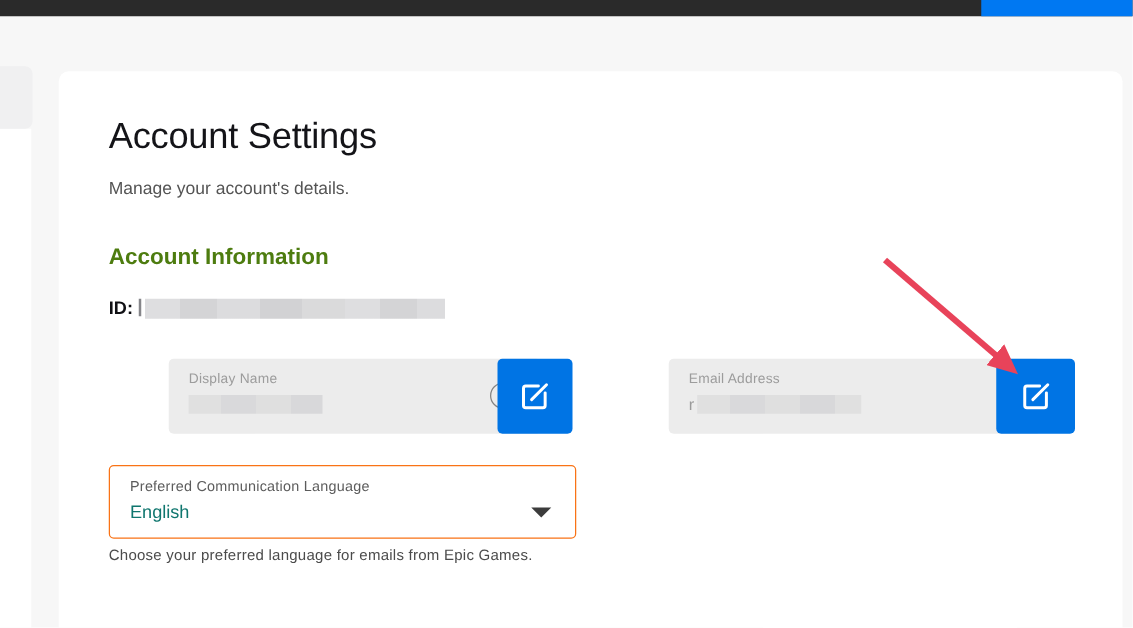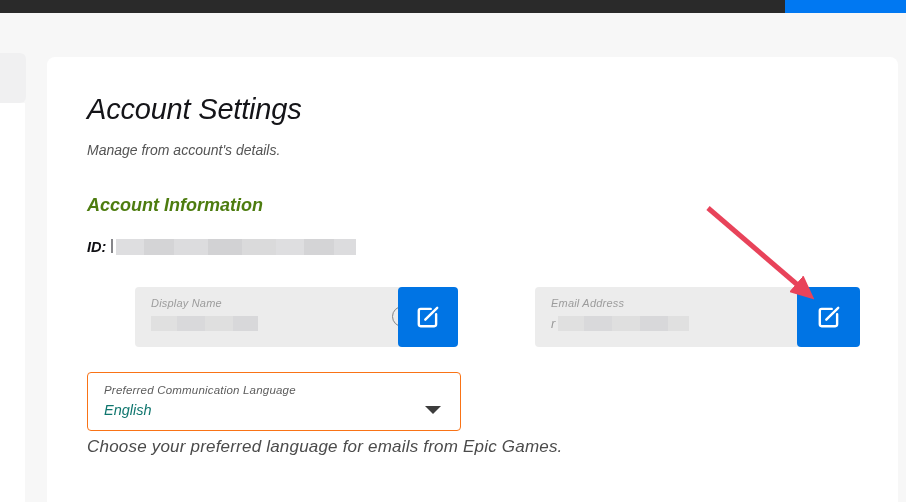--- a/index.html
+++ b/index.html
@@ -4,21 +4,21 @@
 <style>
   * { margin: 0; padding: 0; box-sizing: border-box; }
   html, body { width: 906px; height: 502px; }
   body {
     font-family: "Liberation Sans", "DejaVu Sans", sans-serif;
     background: #f7f7f7;
     position: relative;
     overflow: hidden;
     color: #111;
   }
-  .viewport { position: absolute; inset: 0; width: 906px; height: 366px; font-style: italic; }
+  .viewport { position: absolute; inset: 0; width: 906px; height: 366px; }
 
   
   .topbar {
     position: absolute; left: 0; top: 0; width: 906px; height: 13px;
     background: #2a2a2a;
   }
   .topbar-accent {
     position: absolute; left: 785px; top: 0; width: 121px; height: 13px;
     background: #0078f2;
   }
@@ -122,21 +122,21 @@
     font-size: 14.5px; color: #0f766e;
   }
   .caret-down {
     position: absolute; right: 19px; top: 33px;
     width: 0; height: 0;
     border-left: 8px solid transparent; border-right: 8px solid transparent;
     border-top: 8px solid #3c3c3c;
   }
   .help-text {
     position: absolute; left: 40px; top: 380px;
-    font-size: 17px; color: #4b4b4b; letter-spacing: 0.2px;
+    font-size: 12px; color: #4b4b4b; letter-spacing: 0.2px;
   }
 
   
   .annotation-arrow {
     position: absolute; left: 0; top: 0; width: 906px; height: 502px;
     pointer-events: none; z-index: 50;
   }
 </style>
 </head>
 <body>
@@ -146,21 +146,21 @@
   <div class="topbar">
     <div class="topbar-accent"></div>
   </div>
 
   <div class="sidebar-strip"></div>
   <div class="sidebar-active-item"></div>
 
   <div class="card">
 
     <h1 class="page-title">Account Settings</h1>
-    <p class="page-subtitle">Manage from account's details.</p>
+    <p class="page-subtitle">Manage your account's details.</p>
 
     <h2 class="section-heading">Account Information</h2>
 
     <div class="id-row">
       <span class="id-label">ID:</span>
       <span class="id-char-stub"></span>
       <span class="id-redacted"></span>
     </div>
 
     <div class="field field-display">

